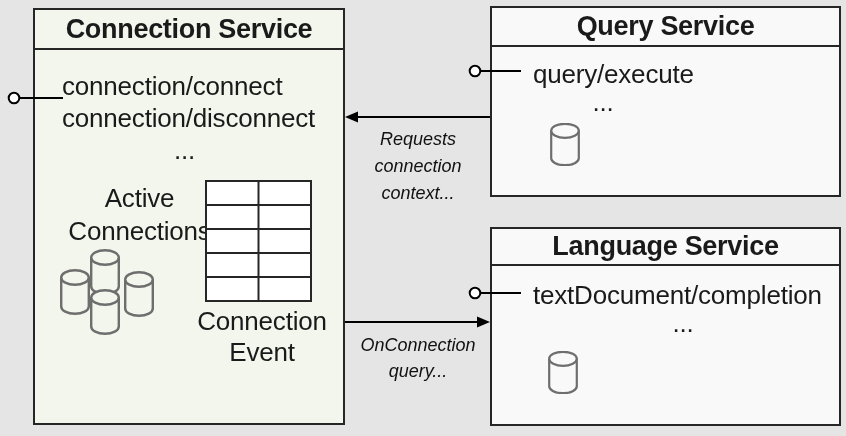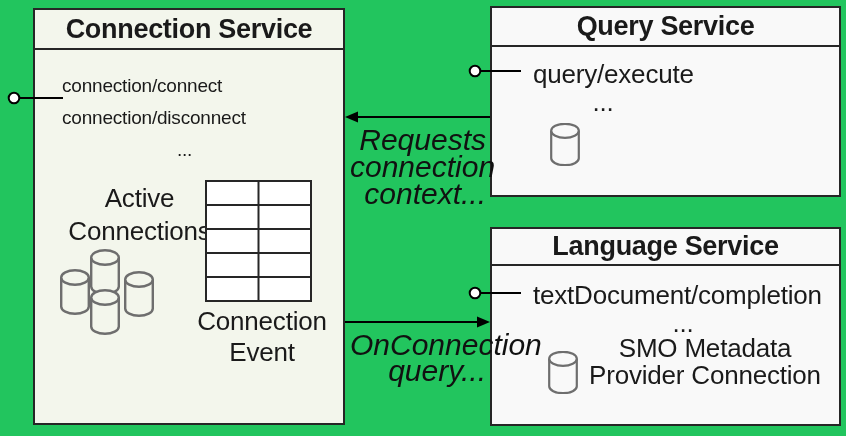--- a/index.html
+++ b/index.html
@@ -8,21 +8,21 @@
     --border: #262626;
     --icon-stroke: #6e6e6e;
     --text: #1a1a1a;
   }
   * { margin: 0; padding: 0; box-sizing: border-box; }
   html, body { background: #ffffff; }
   #canvas {
     position: relative;
     width: 846px;
     height: 436px;
-    background: #22c55e;
+    background: #e5e5e5;
     font-family: "Liberation Sans", "DejaVu Sans", sans-serif;
     color: var(--text);
     overflow: hidden;
   }
   .box {
     position: absolute;
     border: 2px solid var(--border);
   }
   .box-conn { left: 33px; top: 8px; width: 312px; height: 417px; background: var(--connection-fill); }
   .box-query { left: 490px; top: 6px; width: 351px; height: 191px; background: var(--service-fill); }
@@ -38,21 +38,21 @@
   }
   .box-conn .box-header { height: 40px; }
   .box-query .box-header { height: 39px; }
   .box-lang .box-header { height: 37px; }
 
   .txt { position: absolute; white-space: nowrap; letter-spacing: -0.2px; }
 
   .endpoints-conn {
     left: 27px; top: 60px;
     width: 245px;
-    font-size: 19px;
+    font-size: 26px;
     line-height: 32px;
   }
   .endpoints-conn .dots { text-align: center; }
 
   .active-label {
     left: 8px; top: 172px;
     width: 145px;
     font-size: 26px;
     line-height: 33px;
     text-align: center;
@@ -85,22 +85,22 @@
     width: 236px;
     font-size: 26px;
     line-height: 27px;
     text-align: center;
     white-space: nowrap;
   }
 
   .annotation {
     position: absolute;
     font-style: italic;
-    font-size: 30px;
-    text-align: right;
+    font-size: 18px;
+    text-align: center;
     line-height: 27px;
     color: #111;
   }
   .annotation-requests { left: 350px; top: 126px; width: 136px; }
   .annotation-sent { left: 350px; top: 332px; width: 136px; line-height: 26px; }
 
   .icon-svg { position: absolute; }
   #overlay {
     position: absolute;
     left: 0; top: 0;
@@ -191,24 +191,20 @@
       <div class="dots">...</div>
     </div>
 
     <svg class="icon-svg" style="left:56px; top:122px;" width="30" height="43" viewBox="0 0 30 43">
       <g fill="var(--service-fill)" stroke="var(--icon-stroke)" stroke-width="2.2">
         <path d="M1.2,7.8 L1.2,35.2 A13.8,7 0 0,0 28.8,35.2 L28.8,7.8"></path>
         <ellipse cx="15" cy="7.8" rx="13.8" ry="7"></ellipse>
       </g>
     </svg>
 
-    <div class="txt smo-label">
-      <div>SMO Metadata</div>
-      <div>Provider Connection</div>
-    </div>
   </div>
 
   <svg id="overlay" width="846" height="436" viewBox="0 0 846 436">
 
     <g>
       <line x1="19.5" y1="98" x2="63" y2="98" stroke="#000000" stroke-width="2"></line>
       <circle cx="14" cy="98" r="5.3" fill="#ffffff" stroke="#000000" stroke-width="2"></circle>
     </g>
 
     <g>

